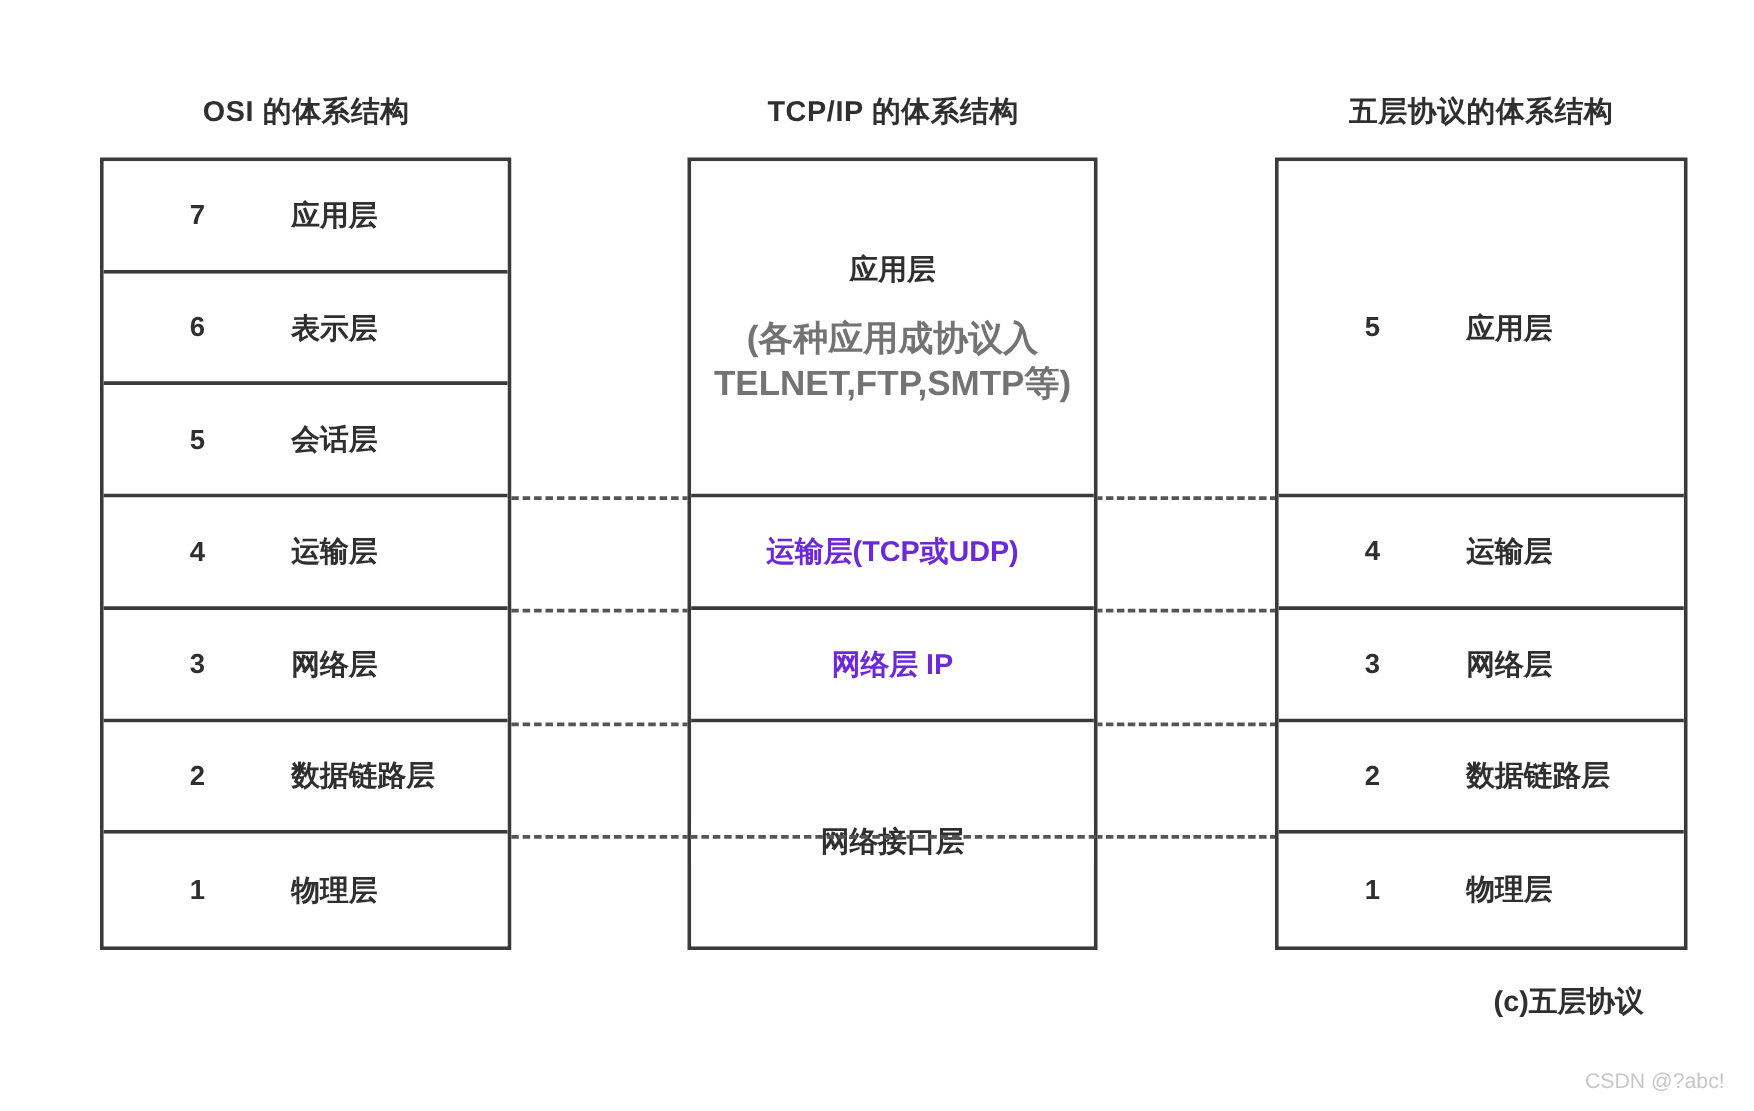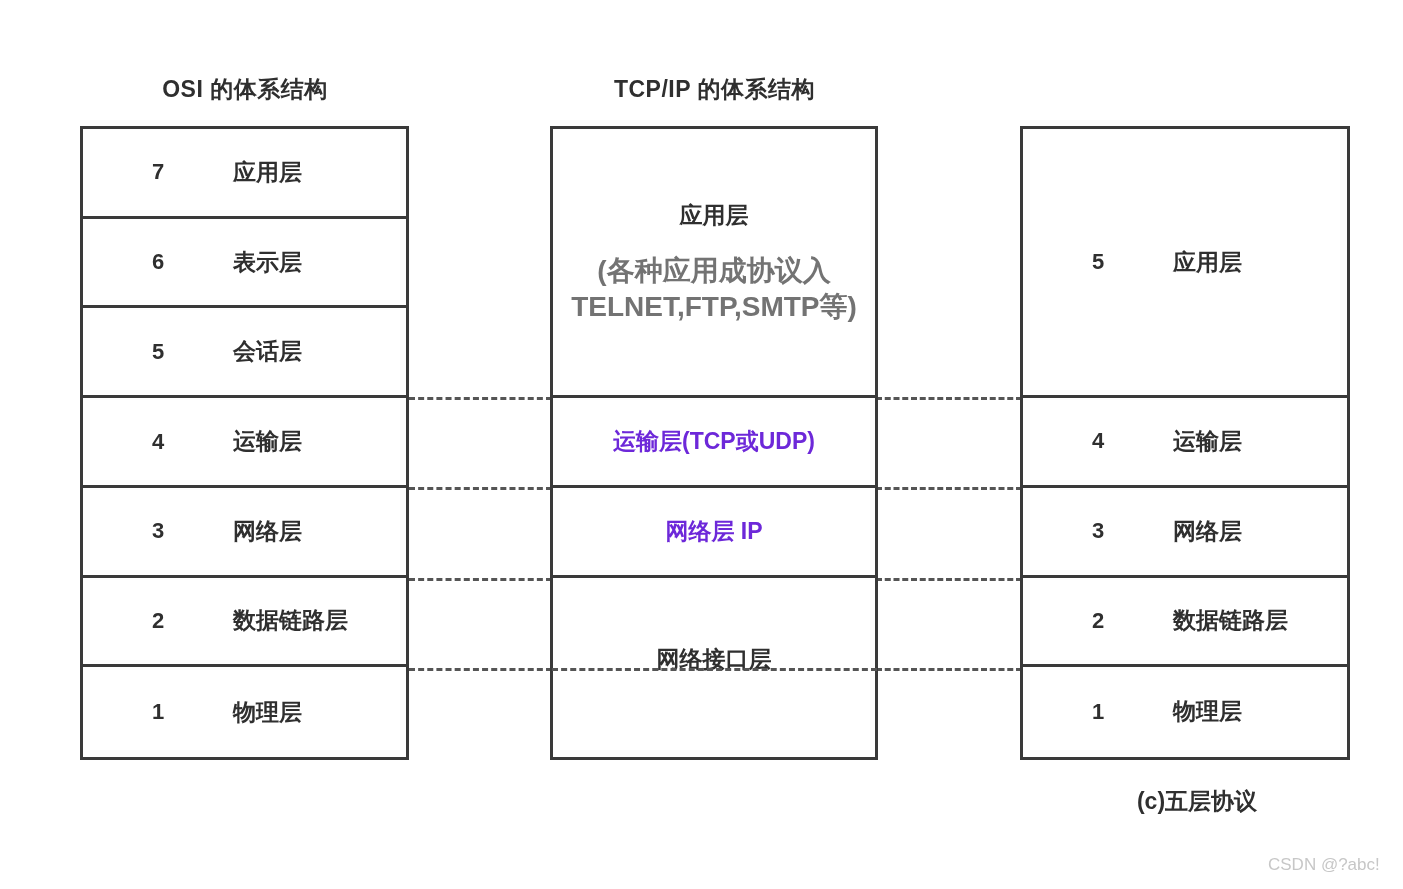--- a/index.html
+++ b/index.html
@@ -163,20 +163,21 @@
 </style>
 </head>
 <body>
 
 <div id="canvas">
 
   <div class="col-header" style="left:80px; top:74px; width:330px;">OSI 的体系结构</div>
 
   <div class="col-header" style="left:550px; top:74px; width:329px;">TCP/IP 的体系结构</div>
 
+  <div class="col-header" style="left:1020px; top:74px; width:330px;">五层协议的体系结构</div>
 
   <div class="dash" style="left:409px; top:397px; width:143px;"></div>
   <div class="dash" style="left:409px; top:487px; width:143px;"></div>
   <div class="dash" style="left:409px; top:578px; width:143px;"></div>
   <div class="dash" style="left:409px; top:668px; width:143px;"></div>
 
   <div class="dash" style="left:876px; top:397px; width:146px;"></div>
   <div class="dash" style="left:876px; top:487px; width:146px;"></div>
   <div class="dash" style="left:876px; top:578px; width:146px;"></div>
   <div class="dash" style="left:876px; top:668px; width:146px;"></div>
@@ -233,21 +234,21 @@
 
     <div class="cell cell-center" style="height:90px;">
       <div class="cell-oneline">运输层(TCP或UDP)</div>
     </div>
 
     <div class="cell cell-center" style="height:91px;">
       <div class="cell-oneline">网络层 IP</div>
     </div>
 
     <div class="cell cell-iface" style="height:181px;">
-      <div class="iface-label" style="top:64px;text-align:center;">网络接口层</div>
+      <div class="iface-label" style="top:78px;text-align:center;">网络接口层</div>
     </div>
   </div>
 
   <div class="stack" style="left:1020px; top:126px; width:330px; height:634px;">
 
     <div class="cell cell-numbered" style="height:272px;">
       <div class="cell-num">5</div>
       <div class="cell-label">应用层</div>
     </div>
 
@@ -267,17 +268,17 @@
     </div>
 
     <div class="cell cell-numbered" style="height:91px;">
       <div class="cell-num">1</div>
       <div class="cell-label">物理层</div>
     </div>
   </div>
 
 
 
-  <div class="col-caption" style="left:1032px; top:786px; width:330px;">(c)五层协议</div>
+  <div class="col-caption" style="left:985px; top:786px; width:330px;text-align:right;">(c)五层协议</div>
 
   <div class="watermark" style="left:1268px; top:855px;">CSDN @?abc!</div>
 
 </div>
 
 </body></html>

